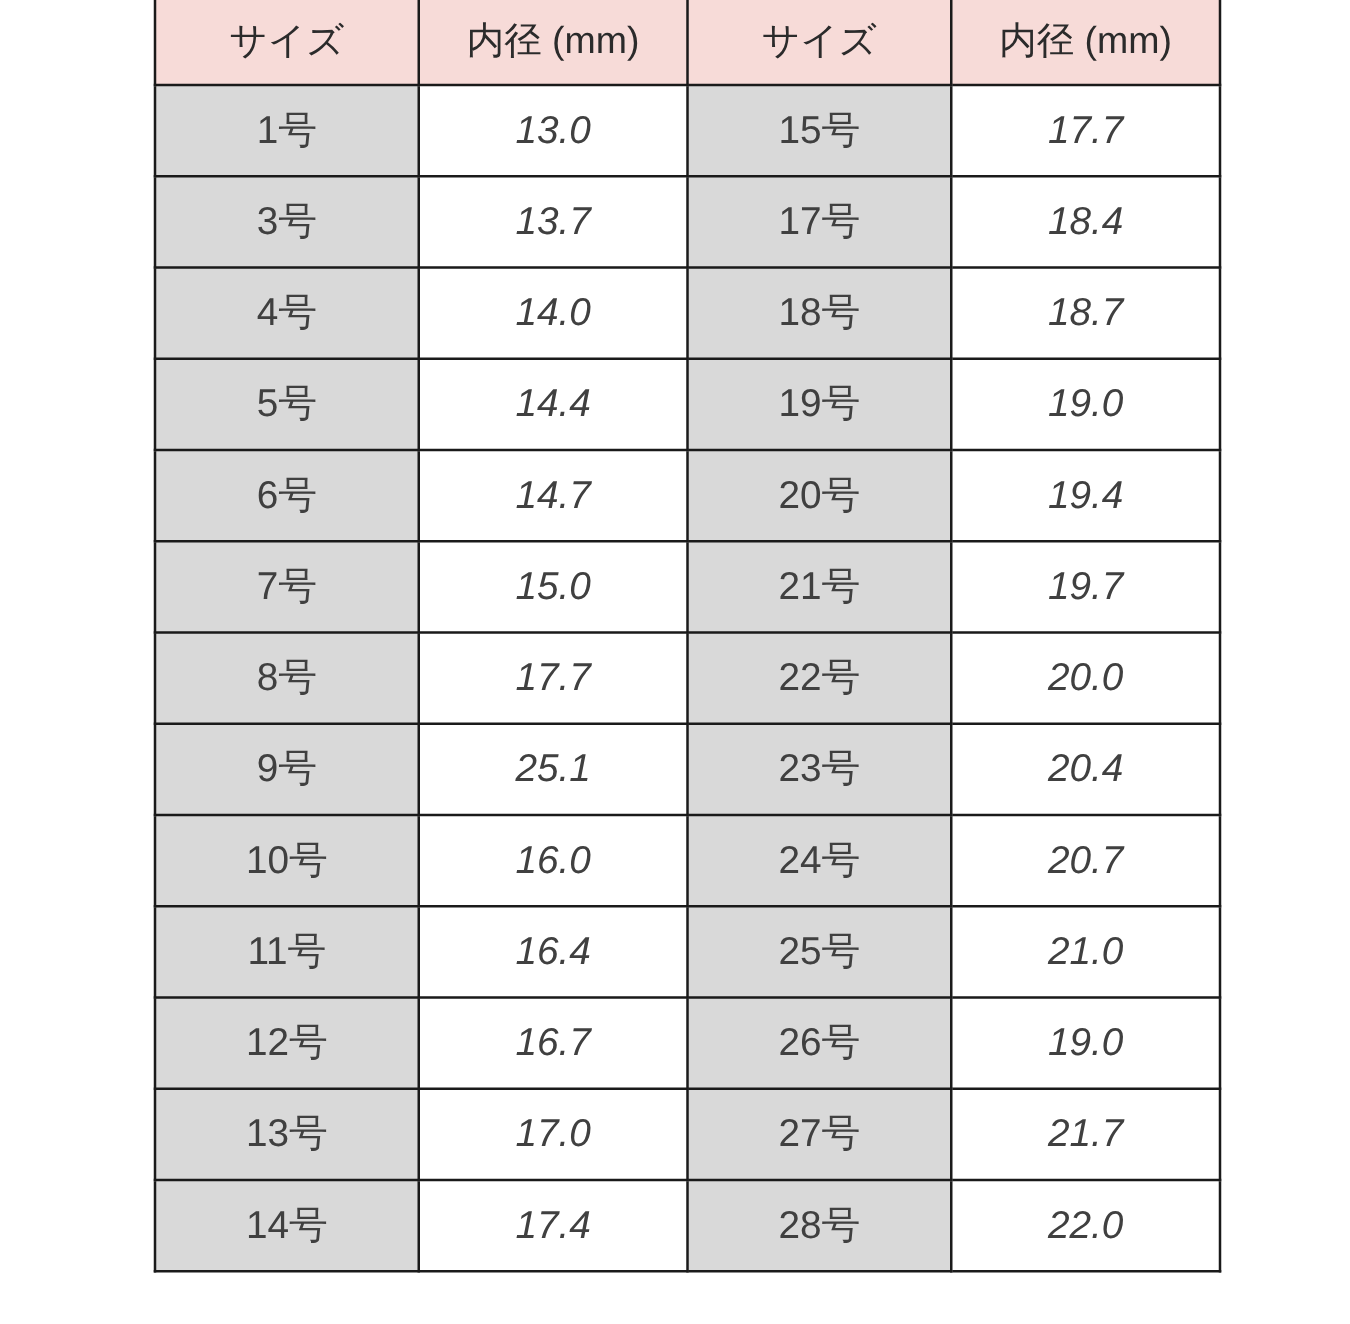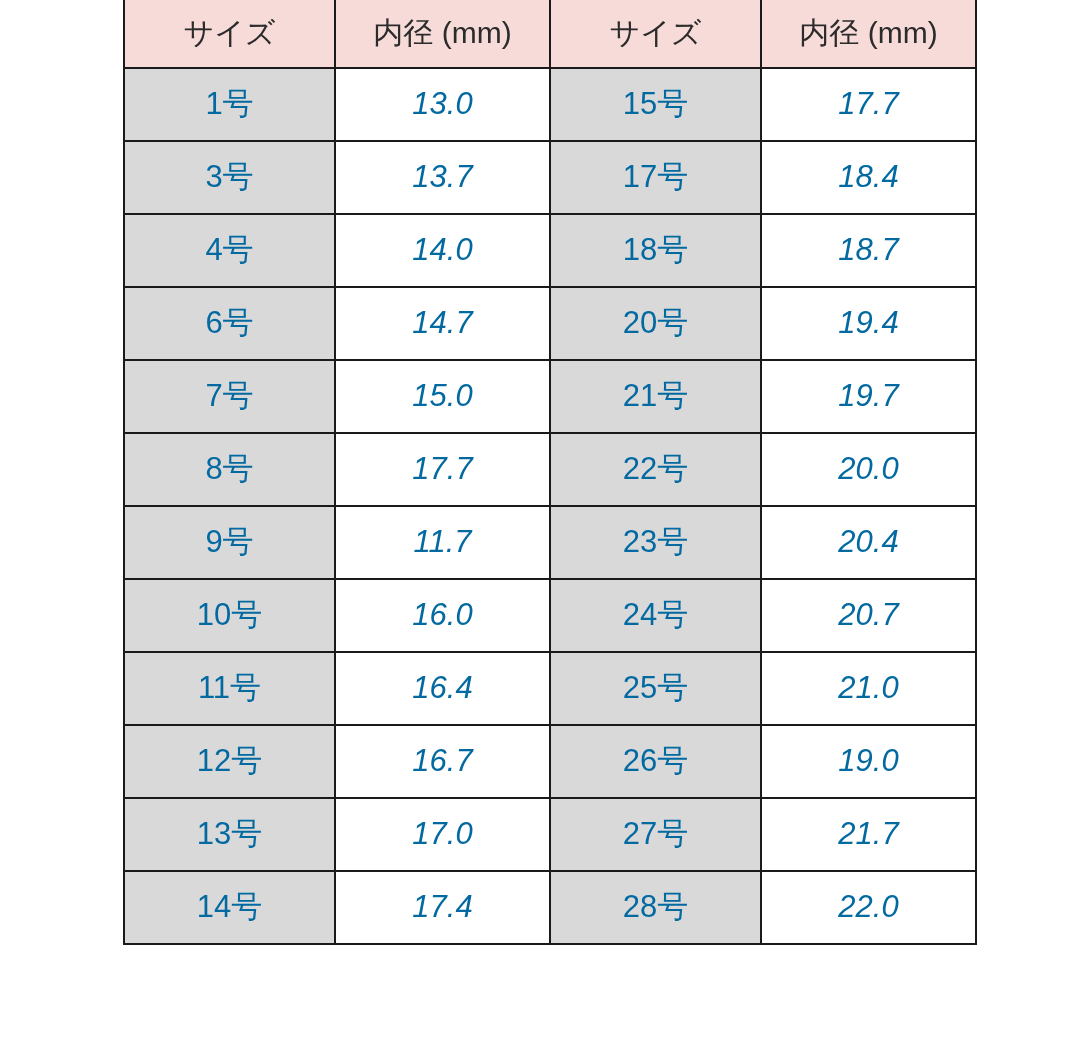--- a/index.html
+++ b/index.html
@@ -30,21 +30,21 @@
   }
   table.size-table col.c-size { width: 211px; }
   table.size-table col.c-dia  { width: 215px; }
   table.size-table th,
   table.size-table td {
     border: 2px solid #1a1a1a;
     height: 71px;
     text-align: center;
     vertical-align: middle;
     font-size: 31px;
-    color: #0369a1;
+    color: #404040;
     font-family: "Liberation Sans", sans-serif;
     font-weight: 400;
     padding: 0;
     line-height: 1.1;
   }
   table.size-table thead th {
     background: #f7dbd8;
     font-size: 30px;
     color: #2b2b2b;
     font-weight: 400;
@@ -90,40 +90,46 @@
         <td class="cell-size">17号</td>
         <td class="cell-dia">18.4</td>
       </tr>
       <tr>
         <td class="cell-size">4号</td>
         <td class="cell-dia">14.0</td>
         <td class="cell-size">18号</td>
         <td class="cell-dia">18.7</td>
       </tr>
       <tr>
+        <td class="cell-size">5号</td>
+        <td class="cell-dia">14.4</td>
+        <td class="cell-size">19号</td>
+        <td class="cell-dia">19.0</td>
+      </tr>
+      <tr>
         <td class="cell-size">6号</td>
         <td class="cell-dia">14.7</td>
         <td class="cell-size">20号</td>
         <td class="cell-dia">19.4</td>
       </tr>
       <tr>
         <td class="cell-size">7号</td>
         <td class="cell-dia">15.0</td>
         <td class="cell-size">21号</td>
         <td class="cell-dia">19.7</td>
       </tr>
       <tr>
         <td class="cell-size">8号</td>
         <td class="cell-dia">17.7</td>
         <td class="cell-size">22号</td>
         <td class="cell-dia">20.0</td>
       </tr>
       <tr>
         <td class="cell-size">9号</td>
-        <td class="cell-dia">11.7</td>
+        <td class="cell-dia">25.1</td>
         <td class="cell-size">23号</td>
         <td class="cell-dia">20.4</td>
       </tr>
       <tr>
         <td class="cell-size">10号</td>
         <td class="cell-dia">16.0</td>
         <td class="cell-size">24号</td>
         <td class="cell-dia">20.7</td>
       </tr>
       <tr>

